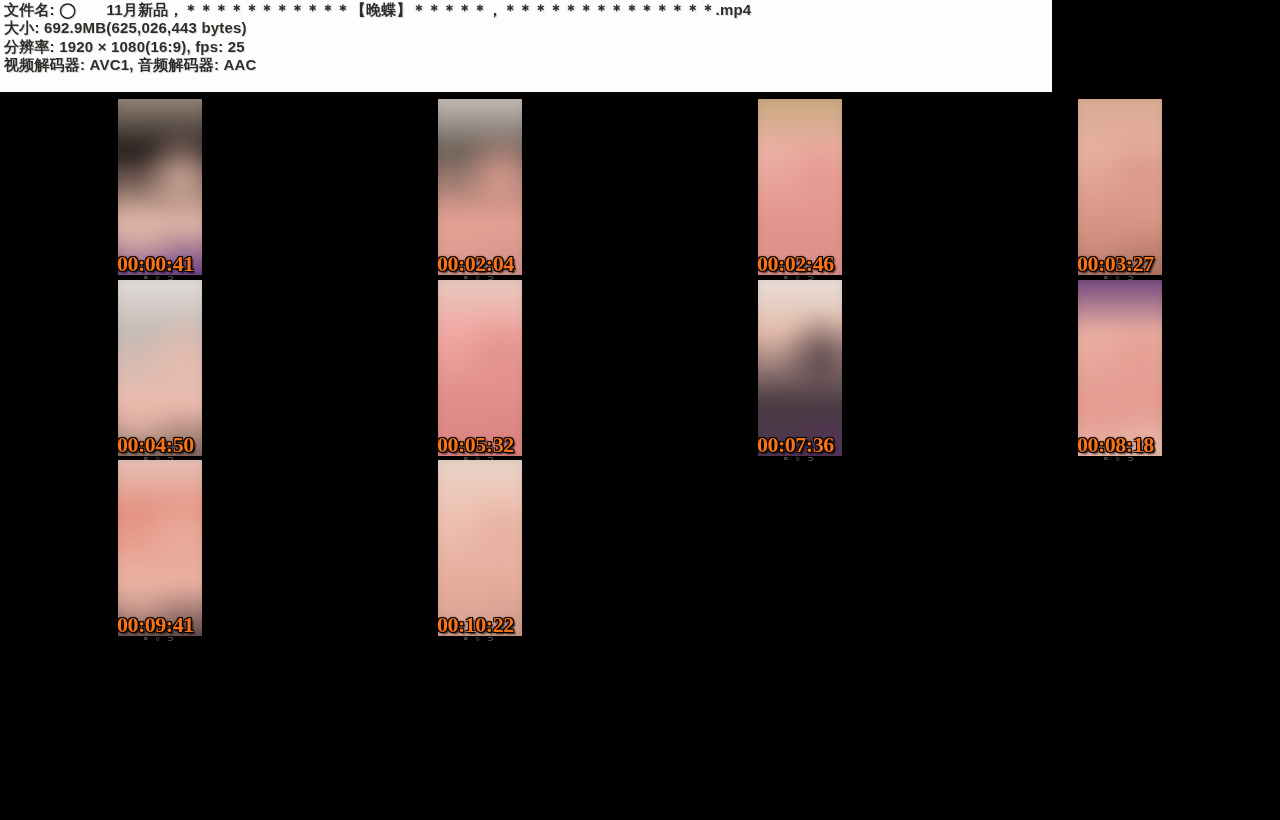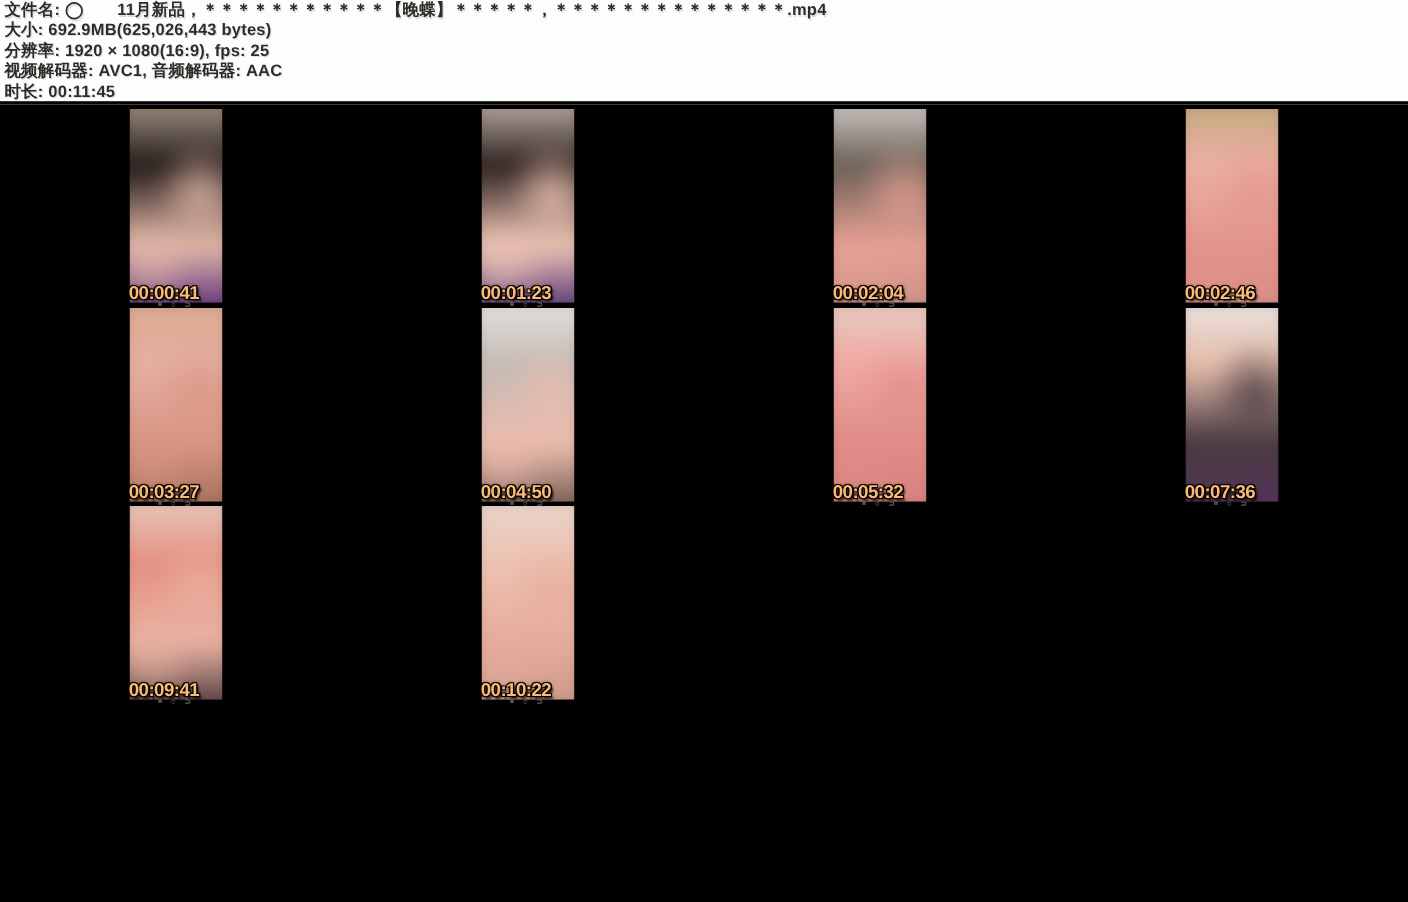--- a/index.html
+++ b/index.html
@@ -2,21 +2,21 @@
 <html><head>
 <meta charset="utf-8">
 <style>
   html,body{margin:0;padding:0;}
   body{
     width:1280px;height:820px;overflow:hidden;position:relative;
     background:#000;font-family:"Liberation Sans",sans-serif;
   }
   
   .header{
-    position:absolute;top:0;left:0;width:1280px;height:95px;
+    position:absolute;top:0;left:0;width:1052px;height:95px;
     background:#fdfdfc;border-bottom:3px solid #050505;
     padding:1px 0 0 4px;box-sizing:border-box;
   }
   .hline{
     font-size:15px;font-weight:bold;color:#2e2b29;
     line-height:18.4px;white-space:nowrap;letter-spacing:0.2px;
     text-shadow:0 0 1px rgba(255,255,255,0.9), 1px 1px 0 rgba(120,120,120,0.25);
   }
   
   .grid{
@@ -30,60 +30,50 @@
     position:absolute;top:1px;left:118px;width:84px;height:176px;
   }
   .art{
     position:absolute;inset:0;overflow:hidden;background:#201a1a;
   }
   .art-fill{
     position:absolute;inset:-12px;filter:blur(8px);
   }
   .ts{
     position:absolute;left:-1px;bottom:-2px;
-    font-family:Liberation Sans, sans-serif;
-    font-weight:bold;font-size:17px;color:#fdba74;white-space:nowrap;
+    font-family:Liberation Serif, serif;
+    font-weight:bold;font-size:22px;color:#f97316;white-space:nowrap;
     letter-spacing:-0.5px;
     text-shadow:
       -1px -1px 0 #000, 1px -1px 0 #000, -1px 1px 0 #000, 1px 1px 0 #000,
       0 0 3px #000, 2px 2px 2px rgba(0,0,0,0.85);
   }
   .wm{
     position:absolute;left:0;width:84px;top:175px;text-align:center;
     font-size:7px;line-height:8px;color:rgba(255,255,255,0.55);
     letter-spacing:3px;white-space:nowrap;
   }
 </style>
 </head>
 <body>
 
 <div class="header">
   <div class="hline">文件名: ◯　　11月新品，＊＊＊＊＊＊＊＊＊＊＊【晚蝶】＊＊＊＊＊，＊＊＊＊＊＊＊＊＊＊＊＊＊＊.mp4</div>
   <div class="hline">大小: 692.9MB(625,026,443 bytes)</div>
   <div class="hline">分辨率: 1920 × 1080(16:9), fps: 25</div>
   <div class="hline">视频解码器: AVC1, 音频解码器: AAC</div>
-  <div class="hline">时长: 00:11:45</div>
 </div>
 
 <div class="grid">
     <div class="cell">
       <div class="thumb">
         <div class="art">
           <div class="art-fill" style="background: radial-gradient(60px 70px at 70% 45%, rgba(227, 184, 168, 0.8) 0%, transparent 70%), radial-gradient(55px 60px at 30% 75%, rgba(227, 184, 168, 0.667) 0%, transparent 75%), linear-gradient(rgb(169, 154, 138) 0%, rgb(36, 28, 26) 32%, rgb(227, 184, 168) 68%, rgb(83, 38, 122) 100%);"></div>
         </div>
         <div class="ts">00:00:41</div>
-        <div class="wm">≡ ○ ⊃</div>
-      </div>
-    </div>
-    <div class="cell">
-      <div class="thumb">
-        <div class="art">
-          <div class="art-fill" style="background: radial-gradient(60px 70px at 70% 45%, rgba(238, 196, 180, 0.8) 0%, transparent 70%), radial-gradient(55px 60px at 30% 75%, rgba(238, 196, 180, 0.667) 0%, transparent 75%), linear-gradient(rgb(196, 182, 172) 0%, rgb(46, 34, 32) 32%, rgb(238, 196, 180) 68%, rgb(74, 42, 114) 100%);"></div>
-        </div>
-        <div class="ts">00:01:23</div>
         <div class="wm">≡ ○ ⊃</div>
       </div>
     </div>
     <div class="cell">
       <div class="thumb">
         <div class="art">
           <div class="art-fill" style="background: radial-gradient(60px 70px at 70% 45%, rgba(230, 160, 148, 0.8) 0%, transparent 70%), radial-gradient(55px 60px at 30% 75%, rgba(230, 160, 148, 0.667) 0%, transparent 75%), linear-gradient(rgb(214, 208, 205) 0%, rgb(107, 96, 86) 32%, rgb(230, 160, 148) 68%, rgb(201, 142, 134) 100%);"></div>
         </div>
         <div class="ts">00:02:04</div>
         <div class="wm">≡ ○ ⊃</div>
@@ -130,20 +120,29 @@
         <div class="art">
           <div class="art-fill" style="background: radial-gradient(60px 70px at 70% 45%, rgba(74, 58, 66, 0.8) 0%, transparent 70%), radial-gradient(55px 60px at 30% 75%, rgba(74, 58, 66, 0.667) 0%, transparent 75%), linear-gradient(rgb(234, 230, 228) 0%, rgb(228, 188, 170) 32%, rgb(74, 58, 66) 68%, rgb(86, 50, 94) 100%);"></div>
         </div>
         <div class="ts">00:07:36</div>
         <div class="wm">≡ ○ ⊃</div>
       </div>
     </div>
     <div class="cell">
       <div class="thumb">
         <div class="art">
+          <div class="art-fill" style="background: radial-gradient(60px 70px at 70% 45%, rgba(228, 154, 144, 0.8) 0%, transparent 70%), radial-gradient(55px 60px at 30% 75%, rgba(228, 154, 144, 0.667) 0%, transparent 75%), linear-gradient(rgb(90, 50, 120) 0%, rgb(234, 176, 162) 32%, rgb(228, 154, 144) 68%, rgb(236, 196, 180) 100%);"></div>
+        </div>
+        <div class="ts">00:08:18</div>
+        <div class="wm">≡ ○ ⊃</div>
+      </div>
+    </div>
+    <div class="cell">
+      <div class="thumb">
+        <div class="art">
           <div class="art-fill" style="background: radial-gradient(60px 70px at 70% 45%, rgba(234, 178, 162, 0.8) 0%, transparent 70%), radial-gradient(55px 60px at 30% 75%, rgba(234, 178, 162, 0.667) 0%, transparent 75%), linear-gradient(rgb(232, 204, 194) 0%, rgb(228, 144, 128) 32%, rgb(234, 178, 162) 68%, rgb(68, 50, 54) 100%);"></div>
         </div>
         <div class="ts">00:09:41</div>
         <div class="wm">≡ ○ ⊃</div>
       </div>
     </div>
     <div class="cell">
       <div class="thumb">
         <div class="art">
           <div class="art-fill" style="background: radial-gradient(60px 70px at 70% 45%, rgba(230, 172, 156, 0.8) 0%, transparent 70%), radial-gradient(55px 60px at 30% 75%, rgba(230, 172, 156, 0.667) 0%, transparent 75%), linear-gradient(rgb(232, 214, 204) 0%, rgb(238, 194, 178) 32%, rgb(230, 172, 156) 68%, rgb(200, 150, 134) 100%);"></div>

